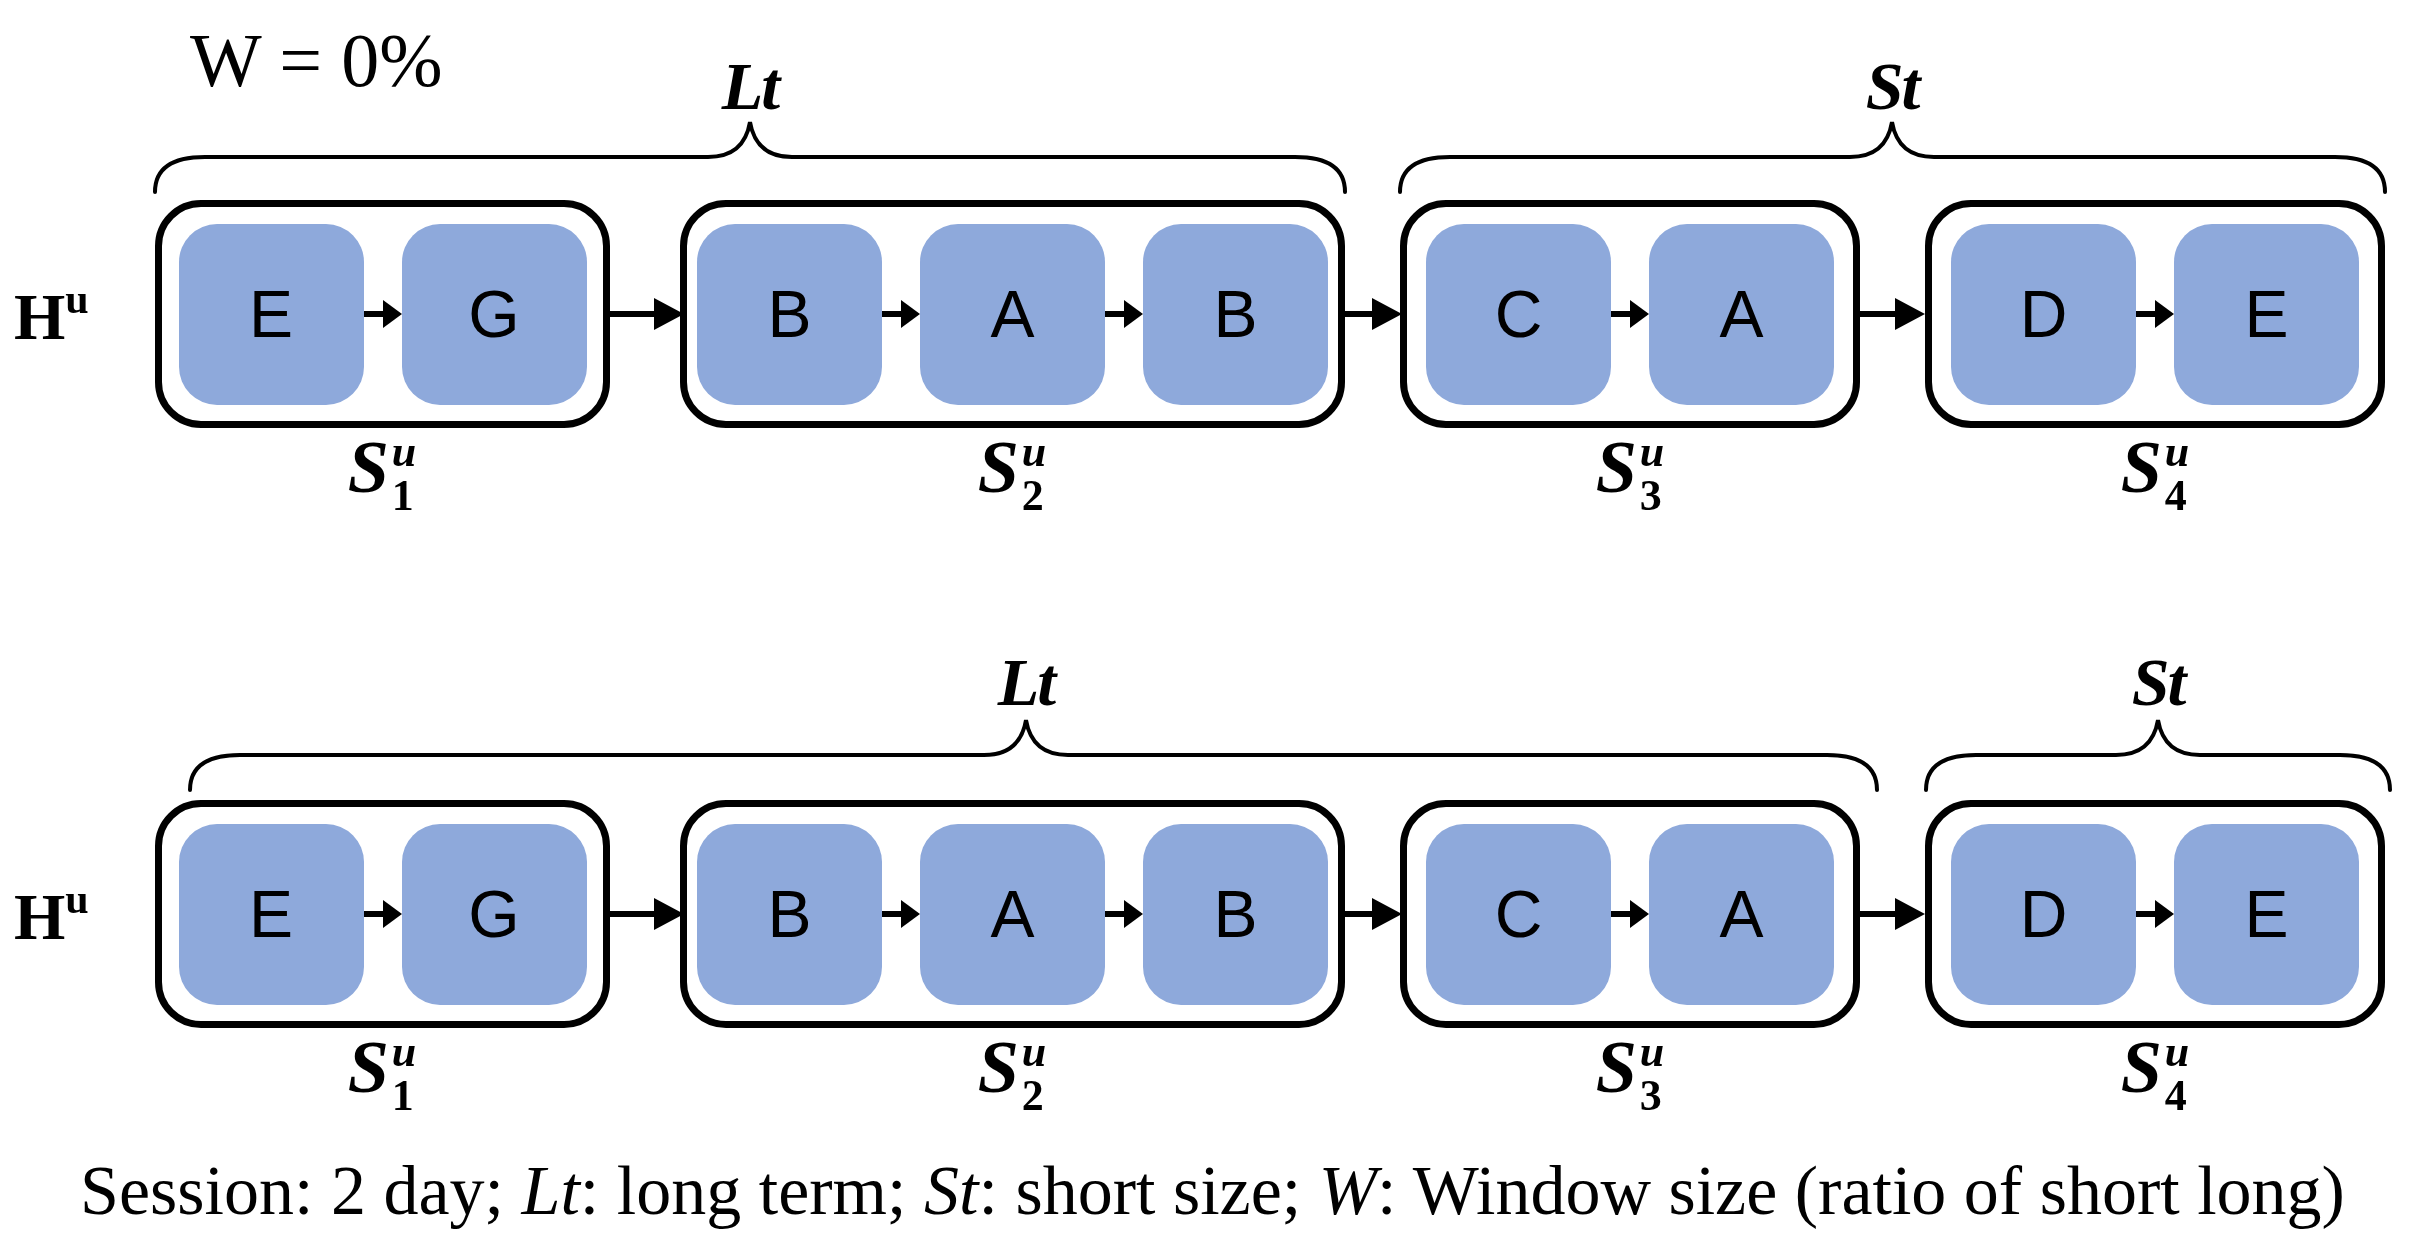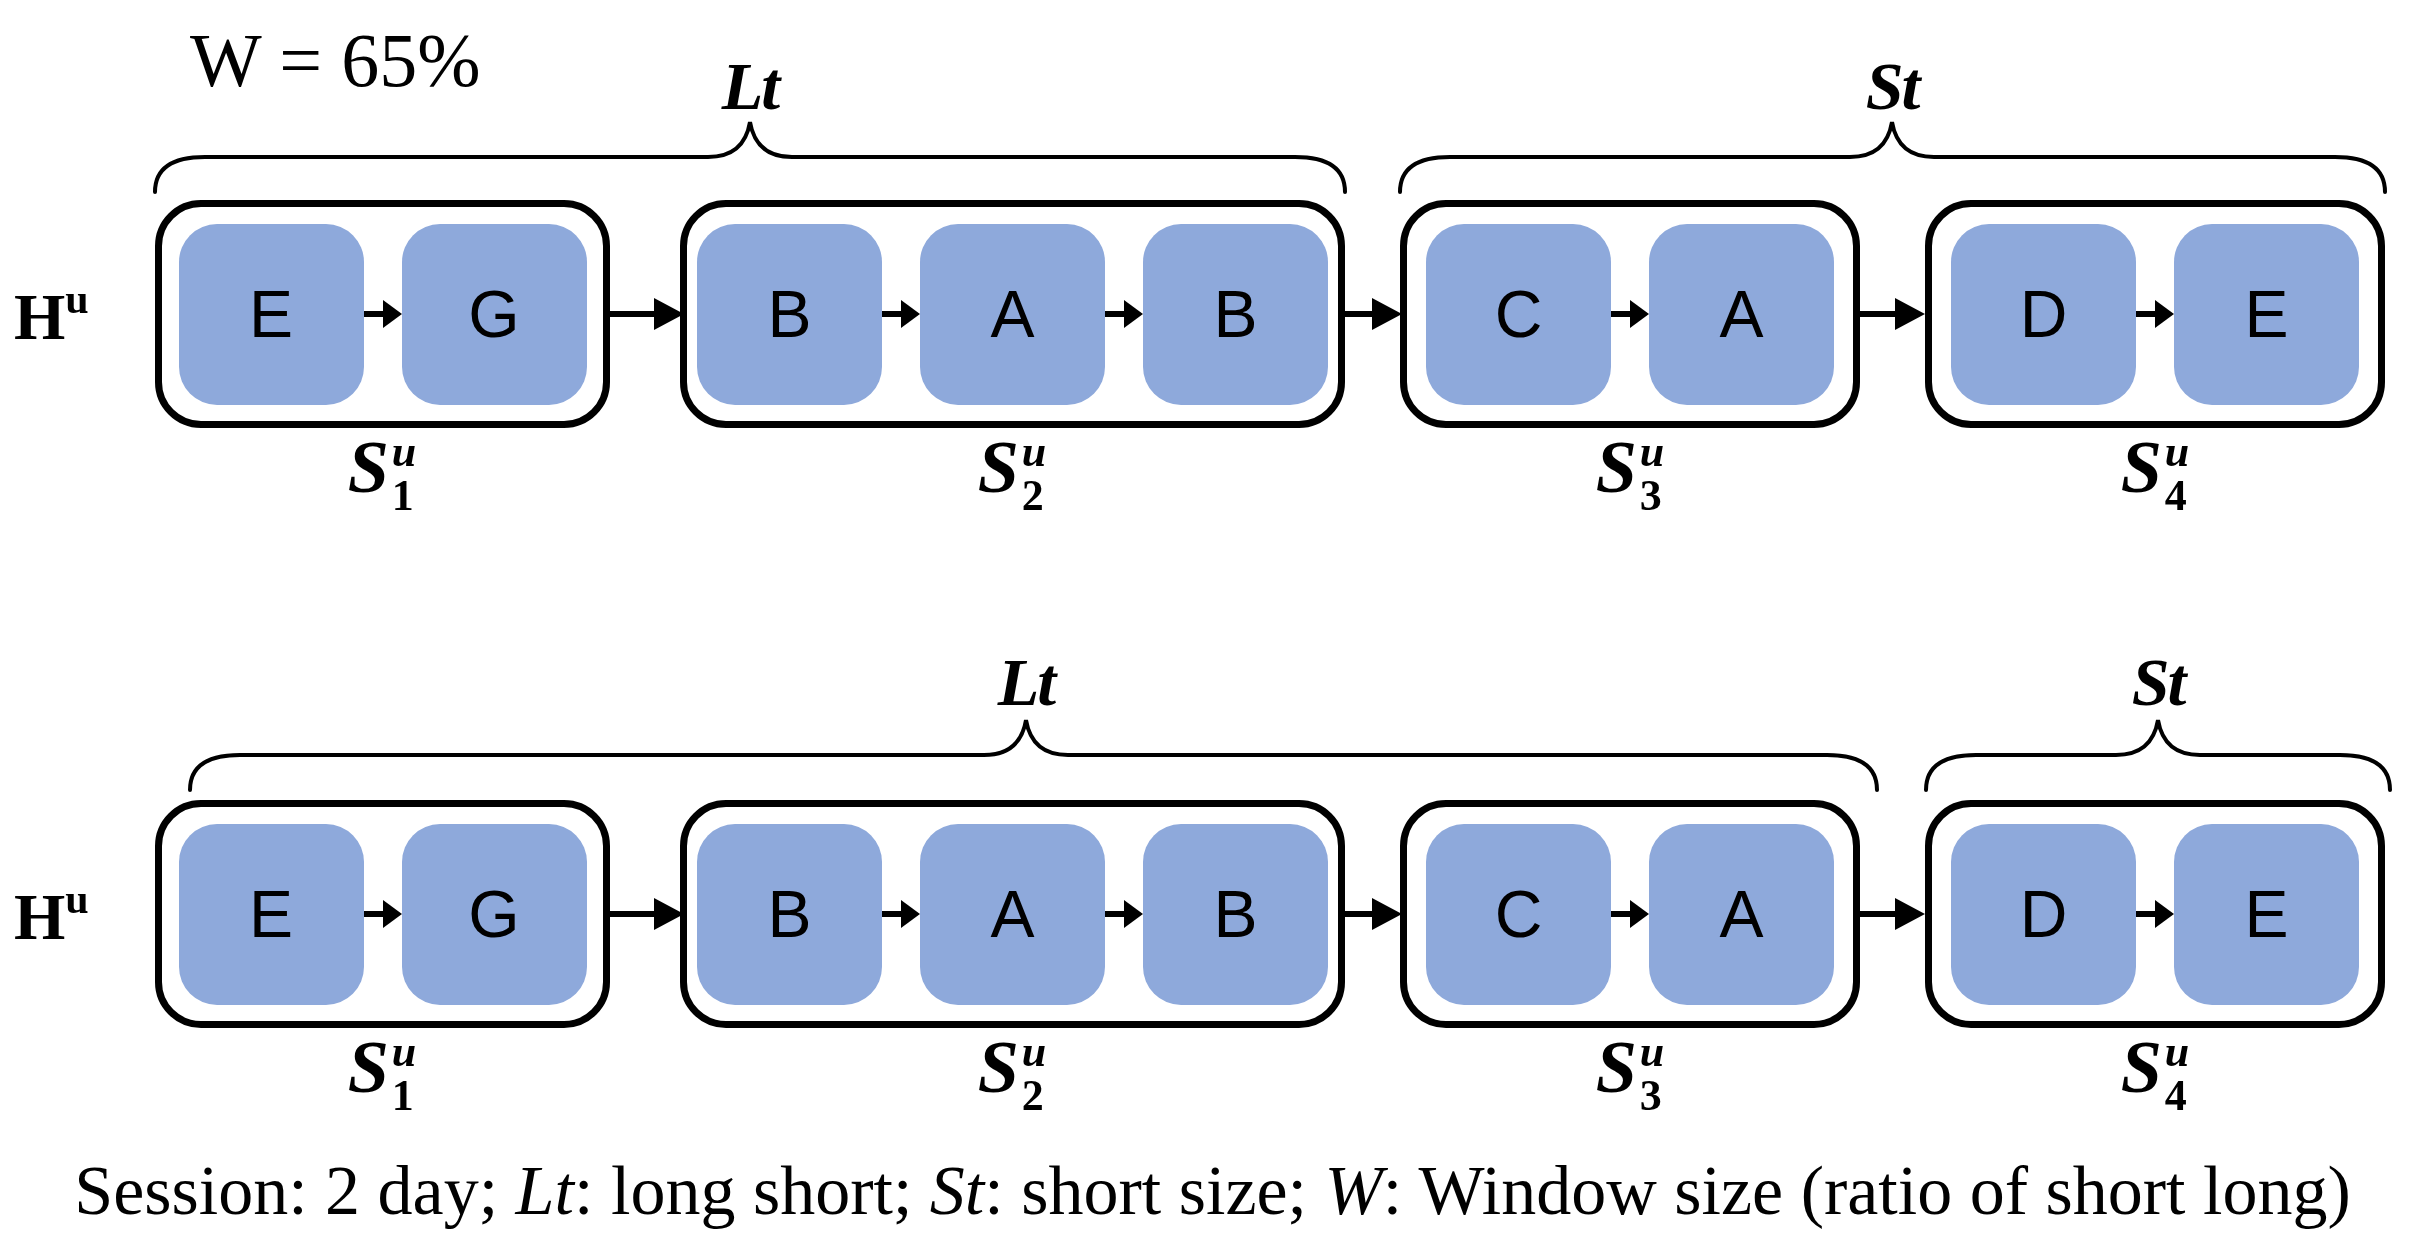--- a/index.html
+++ b/index.html
@@ -55,21 +55,21 @@
     <g>
       <line class="link-stem" x1="606" y1="914" x2="656" y2="914"></line>
         <polygon class="link-head" points="654,898 684,914 654,930"></polygon>
       <line class="link-stem" x1="1341" y1="914" x2="1374" y2="914"></line>
         <polygon class="link-head" points="1372,898 1402,914 1372,930"></polygon>
       <line class="link-stem" x1="1856" y1="914" x2="1897" y2="914"></line>
         <polygon class="link-head" points="1895,898 1925,914 1895,930"></polygon>
     </g>
   </svg>
 
-  <div class="wlabel" style="left:190px;top:22px">W = 65%</div>
+  <div class="wlabel" style="left:190px;top:22px">W = 0%</div>
   <div class="blabel" style="left:750px;top:52px">Lt</div>
   <div class="blabel" style="left:1892px;top:52px">St</div>
 
   <div class="hu" style="left:14px;top:278px"><span>H</span><span class="sup">u</span></div>
 
   <div class="session" style="left:155px;top:200px;width:455px">
     <div class="item">
         <span>E</span>
       </div>
     <svg class="iarrow" width="38" height="32">
@@ -237,16 +237,16 @@
   </div>
   <div class="slabel" style="left:2155px;top:1030px">
     <span class="s-base">S</span>
     <span class="s-ss">
         <span class="s-sup">u</span>
         <span class="s-sub">4</span>
       </span>
   </div>
 
   <div class="caption">
-    <span>Session: 2 day; </span><span class="it">Lt</span><span>: long short; </span><span class="it">St</span><span>: short size; </span><span class="it">W</span><span>: Window size (ratio of short long)</span>
+    <span>Session: 2 day; </span><span class="it">Lt</span><span>: long term; </span><span class="it">St</span><span>: short size; </span><span class="it">W</span><span>: Window size (ratio of short long)</span>
   </div>
 
 </div>
 
 </body></html>

